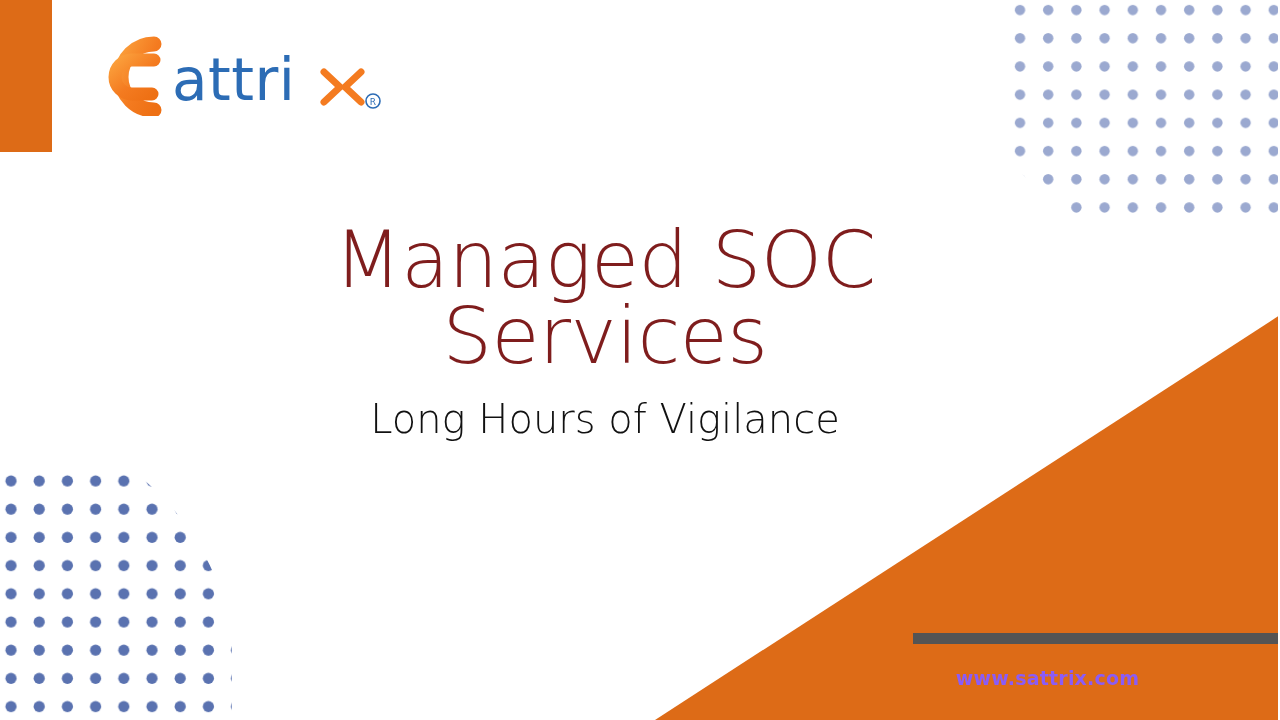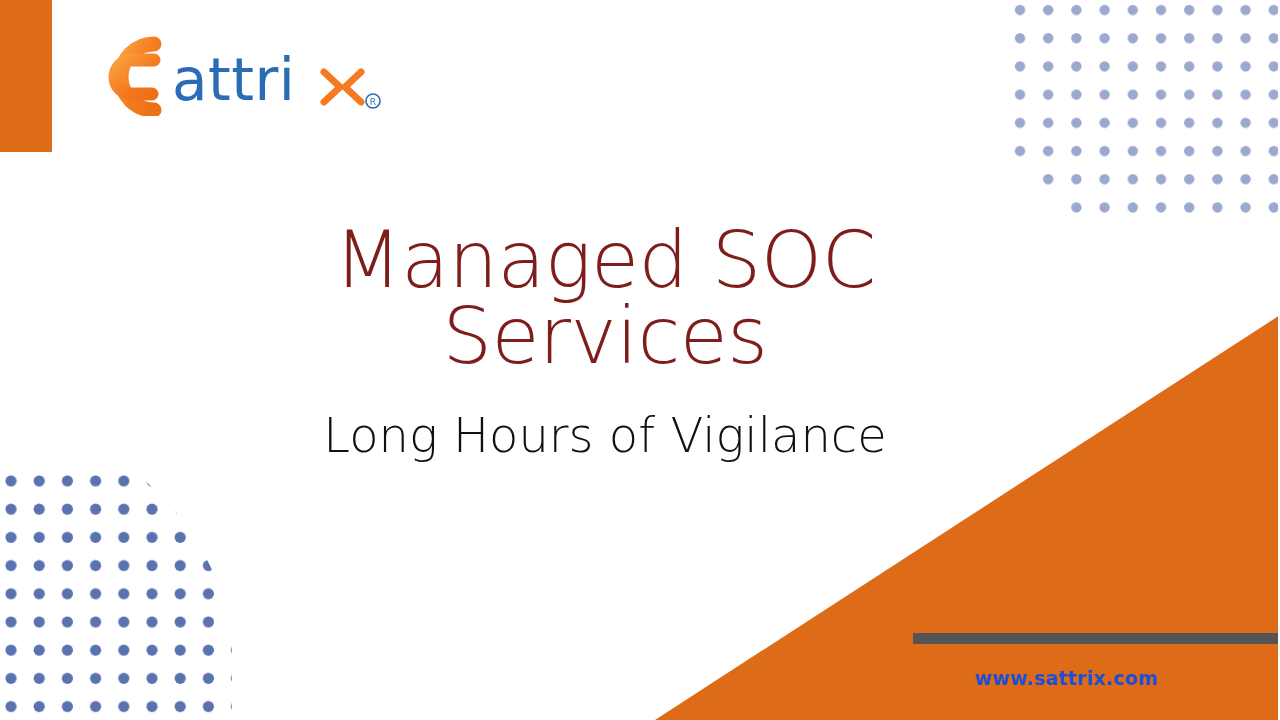--- a/index.html
+++ b/index.html
@@ -84,36 +84,36 @@
     margin: 0;
     font-family: "DejaVu Sans", sans-serif;
     font-weight: 300;
     font-size: 78px;
     line-height: 0.98;
     letter-spacing: -0.5px;
     color: #7f1d1d;
     font-stretch: normal;
   }
   .slide-subtitle {
-    margin: 12px;
+    margin: 0;
     padding-top: 22px;
     font-family: "DejaVu Sans", sans-serif;
     font-weight: 300;
-    font-size: 48px;
+    font-size: 40px;
     line-height: 1.1;
     color: #111111;
   }
 
   .site-url {
     position: absolute;
-    left: 883px;
+    left: 864px;
     top: 667px;
     width: 367px;
     text-align: center;
-    color: #1d4ed8;
+    color: #8b5cf6;
     font-family: "DejaVu Sans", sans-serif;
     font-size: 19px;
     font-weight: bold;
     letter-spacing: 0.2px;
   }
 </style>
 </head>
 <body>
 
 <div id="slide">

